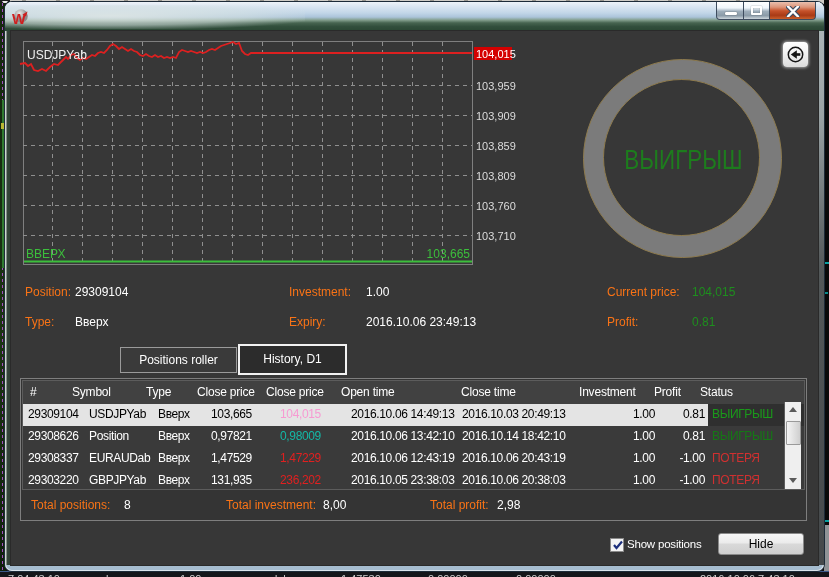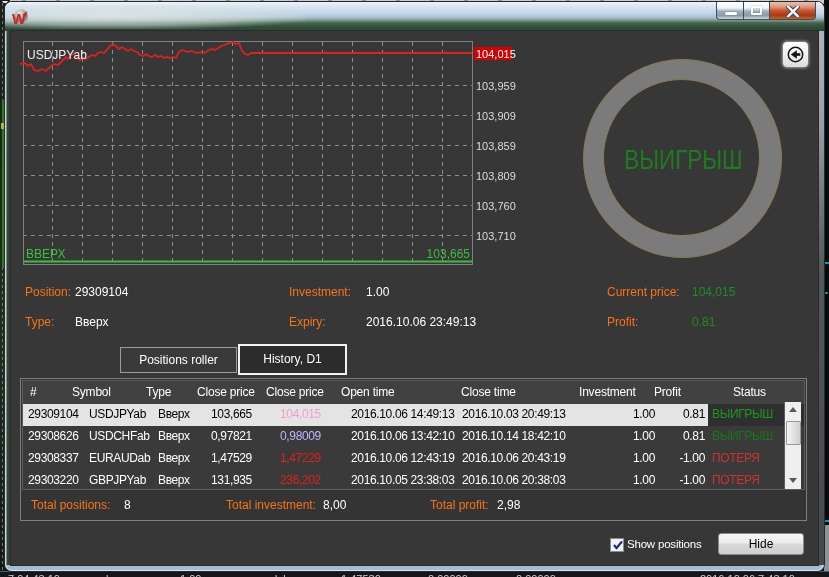--- a/index.html
+++ b/index.html
@@ -214,41 +214,41 @@
           <div id="lhead">
             <span class="hrow" style="left:7px">#</span>
             <span class="hrow" style="left:49px">Symbol</span>
             <span class="hrow" style="left:123px">Type</span>
             <span class="hrow" style="left:174px">Close price</span>
             <span class="hrow" style="left:243px">Close price</span>
             <span class="hrow" style="left:318px">Open time</span>
             <span class="hrow" style="left:438px">Close time</span>
             <span class="hrow" style="left:556px">Investment</span>
             <span class="hrow" style="left:631px">Profit</span>
-            <span class="hrow" style="left:710px">Status</span>
+            <span class="hrow" style="left:677px">Status</span>
           </div>
           <div class="trow sel" style="top:23px;width:690px;">
             <span class="cell" style="left:5px">29309104</span>
             <span class="cell" style="left:66px">USDJPYab</span>
             <span class="cell" style="left:135px">Вверх</span>
             <span class="cell" style="left:188px">103,665</span>
             <span class="cell" style="left:257px;color:#f79ad2">104,015</span>
             <span class="cell" style="left:328px">2016.10.06 14:49:13</span>
             <span class="cell" style="left:439px">2016.10.03 20:49:13</span>
             <span class="cell r" style="left:567px;width:65px">1.00</span>
             <span class="cell r" style="left:637px;width:45px">0.81</span>
           </div>
           <div class="abs" style="left:685px;top:23px;width:98px;height:22px;background:#2f2f2f"></div>
           <span class="abs" style="left:689px;top:26px;font-size:12px;color:#1a9a1a;letter-spacing:-0.35px">ВЫИГРЫШ</span>
           <div class="trow" style="top:45px;">
             <span class="cell" style="left:5px">29308626</span>
-            <span class="cell" style="left:66px">USDCHFab</span>
+            <span class="cell" style="left:66px">Position</span>
             <span class="cell" style="left:135px">Вверх</span>
             <span class="cell" style="left:188px">0,97821</span>
-            <span class="cell" style="left:257px;color:#c4b5fd">0,98009</span>
+            <span class="cell" style="left:257px;color:#14b8a6">0,98009</span>
             <span class="cell" style="left:328px">2016.10.06 13:42:10</span>
             <span class="cell" style="left:439px">2016.10.14 18:42:10</span>
             <span class="cell r" style="left:567px;width:65px">1.00</span>
             <span class="cell r" style="left:637px;width:45px">0.81</span>
             <span class="cell" style="left:689px;color:#157815">ВЫИГРЫШ</span>
           </div>
           <div class="trow" style="top:67px;text-decoration:underline;">
             <span class="cell" style="left:5px">29308337</span>
             <span class="cell" style="left:66px">EURAUDab</span>
             <span class="cell" style="left:135px">Вверх</span>

